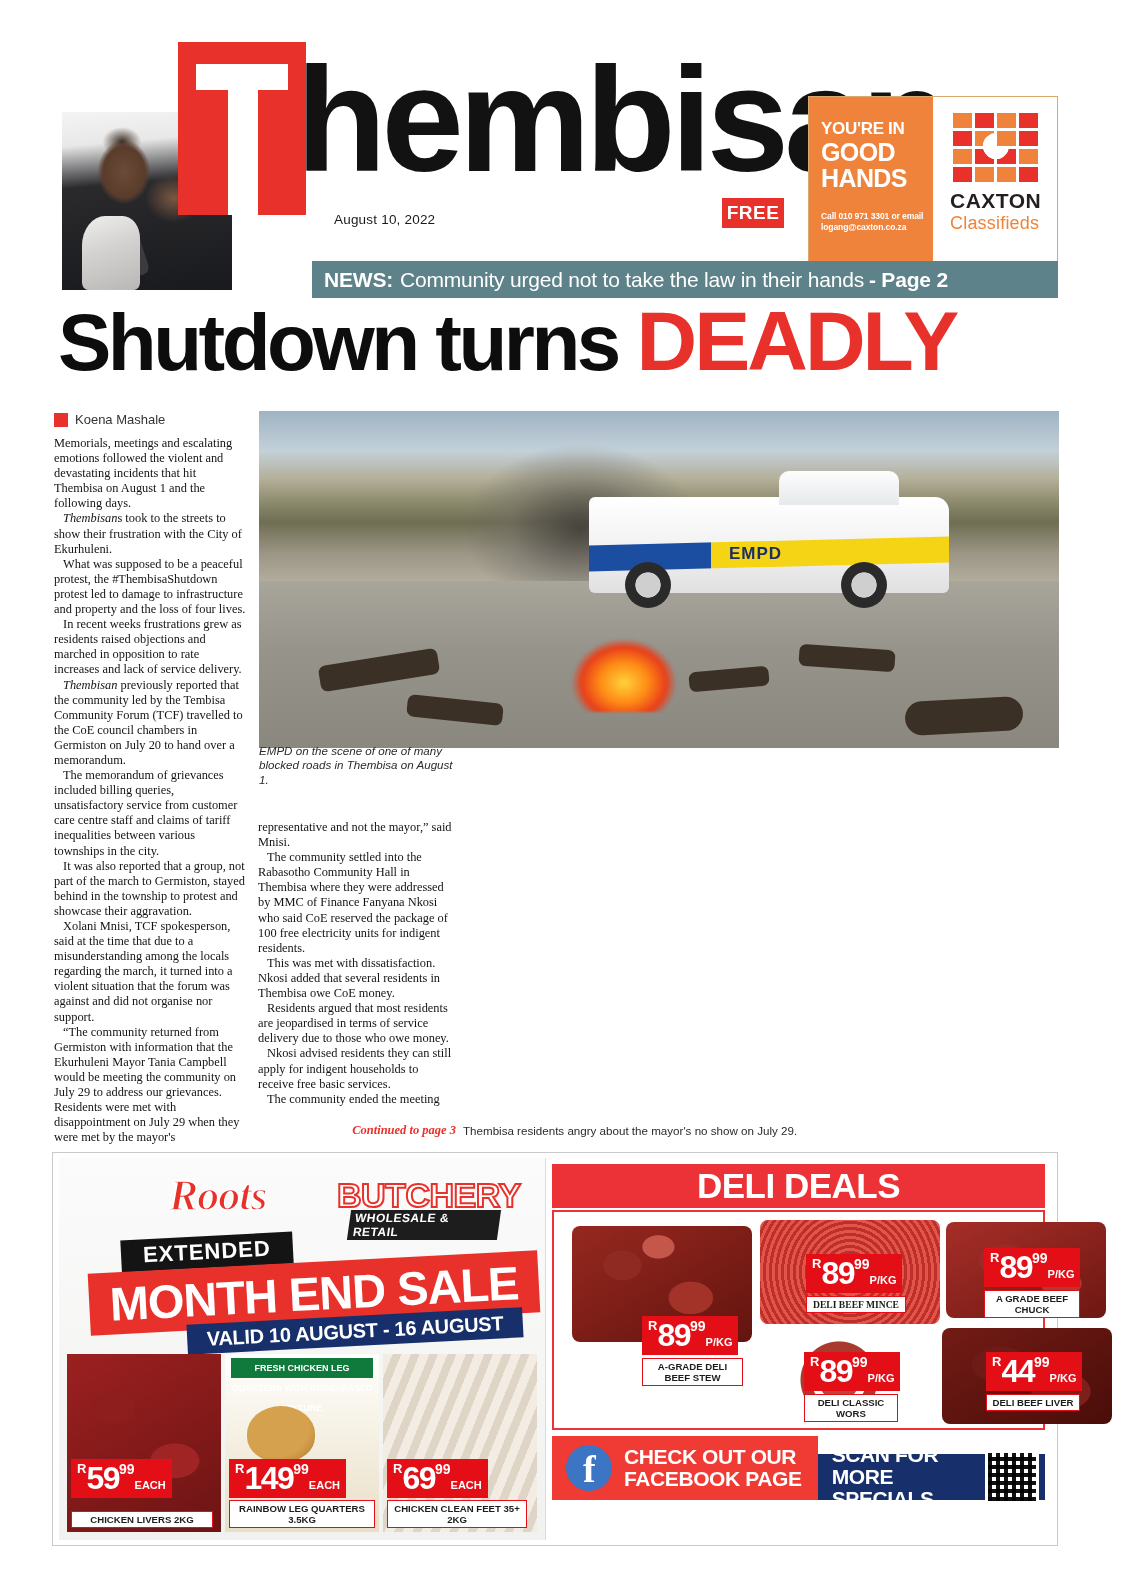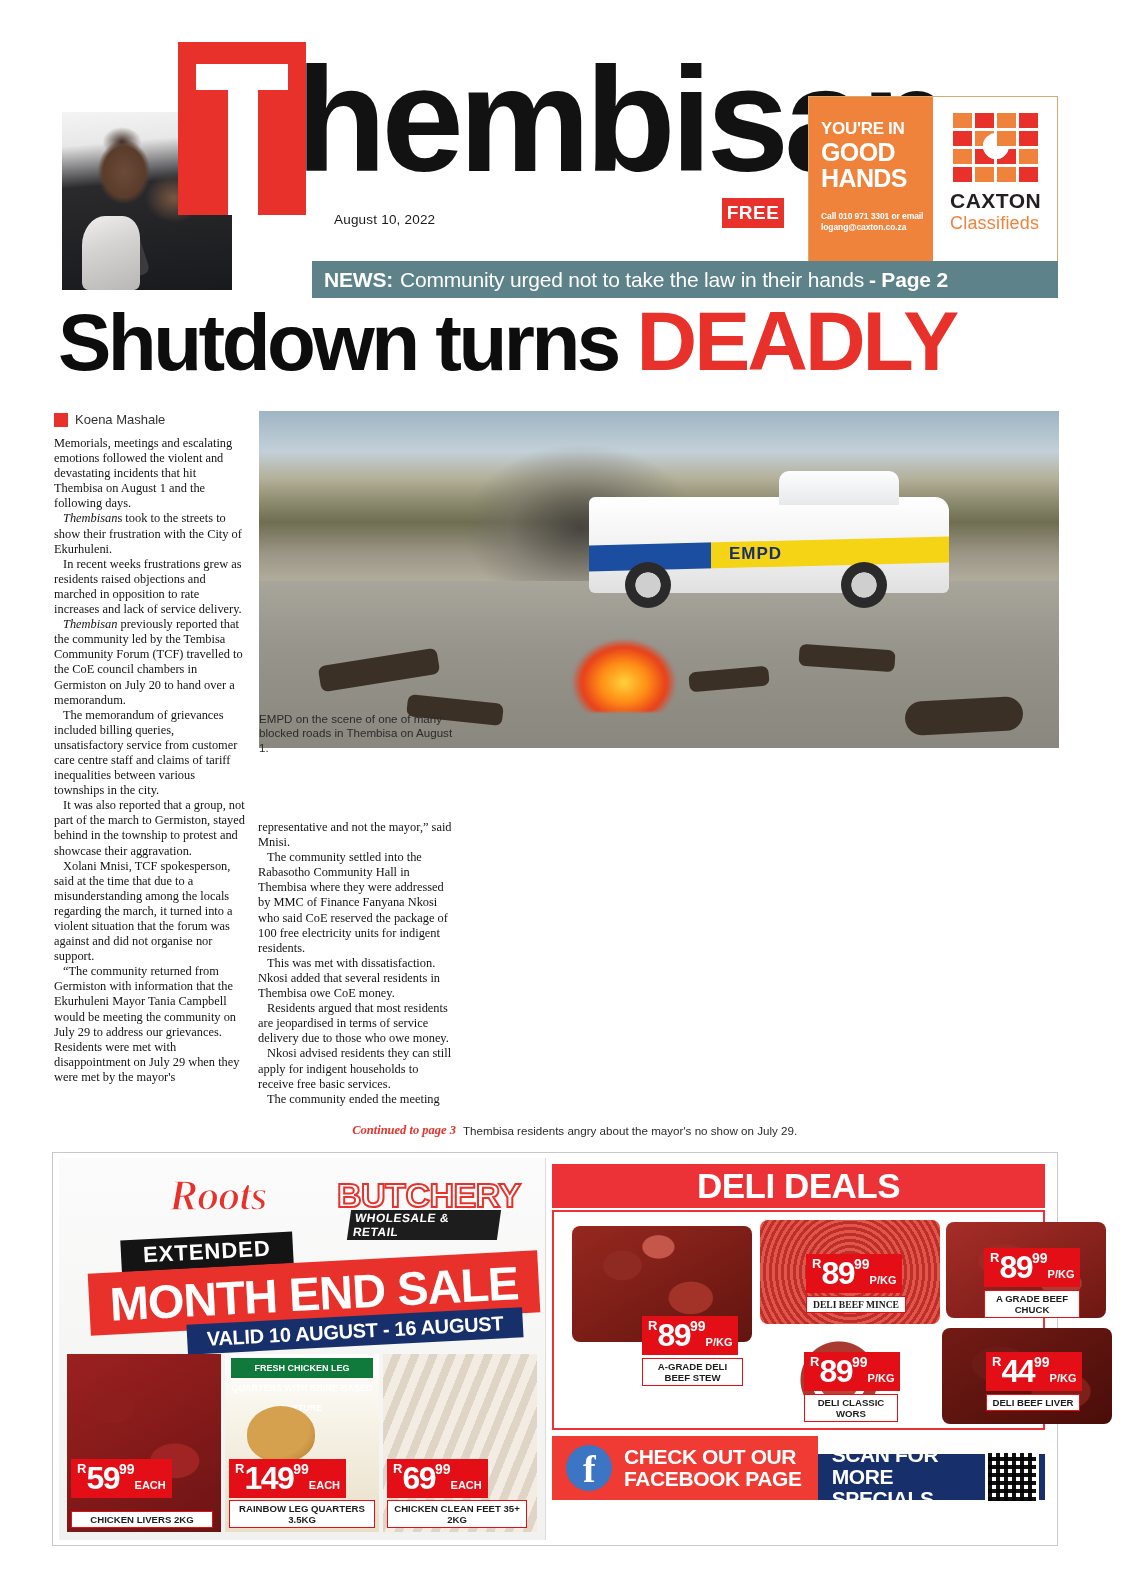--- a/index.html
+++ b/index.html
@@ -173,21 +173,21 @@
     transform:rotate(9deg); border-radius:14px; }
   #photo-crowd .lady { position:absolute; left:252px; top:32px; width:118px; height:132px;
     background:radial-gradient(ellipse 52px 62px at 50% 58%, #7b513a 0 70%, rgba(0,0,0,0) 74%); }
   #photo-crowd .beanie { position:absolute; left:292px; top:16px; width:82px; height:52px;
     background:linear-gradient(180deg,#ddd8cd,#b9b2a4); border-radius:42px 42px 14px 14px; }
 
   .caption {
     position:absolute; font-family:"Liberation Sans", sans-serif;
     font-size:11.6px; line-height:14.4px; color:#2b2b2b;
   }
-  #cap-empd { left:259px; top:712px; width:196px; }
+  #cap-empd { left:259px; top:744px; width:196px;font-style:italic; }
   #cap-crowd { left:463px; top:1124px; width:600px; }
 
   
   .ad { position:absolute; left:52px; top:1152px; width:1006px; height:394px;
         background:#fff; border:1px solid #c9c9c9; }
   .ad-inner { position:absolute; left:6px; top:5px; width:992px; height:382px; display:flex; }
 
   .ad-left { width:486px; position:relative; background:linear-gradient(180deg,#fbfbfb,#f1f1ef); }
   .roots-logo { position:absolute; left:110px; top:8px; width:330px; height:62px; }
   .roots-script {
@@ -359,20 +359,21 @@
   </div>
 
   <div class="byline">
     <span class="sq"></span>
     <span class="nm">Koena Mashale</span>
   </div>
 
   <div class="col" id="col1">
       <p class="noind">Memorials, meetings and escalating emotions followed the violent and devastating incidents that hit Thembisa on August 1 and the following days.</p>
       <p><i>Thembisan</i>s took to the streets to show their frustration with the City of Ekurhuleni.</p>
+      <p>What was supposed to be a peaceful protest, the #ThembisaShutdown protest led to damage to infrastructure and property and the loss of four lives.</p>
       <p>In recent weeks frustrations grew as residents raised objections and marched in opposition to rate increases and lack of service delivery.</p>
       <p><i>Thembisan</i> previously reported that the community led by the Tembisa Community Forum (TCF) travelled to the CoE council chambers in Germiston on July 20 to hand over a memorandum.</p>
       <p>The memorandum of grievances included billing queries, unsatisfactory service from customer care centre staff and claims of tariff inequalities between various townships in the city.</p>
       <p>It was also reported that a group, not part of the march to Germiston, stayed behind in the township to protest and showcase their aggravation.</p>
       <p>Xolani Mnisi, TCF spokesperson, said at the time that due to a misunderstanding among the locals regarding the march, it turned into a violent situation that the forum was against and did not organise nor support.</p>
       <p>“The community returned from Germiston with information that the Ekurhuleni Mayor Tania Campbell would be meeting the community on July 29 to address our grievances. Residents were met with disappointment on July 29 when they were met by the mayor's</p>
     </div>
   <div class="col" id="col2">
       <p class="noind">representative and not the mayor,” said Mnisi.</p>
       <p>The community settled into the Rabasotho Community Hall in Thembisa where they were addressed by MMC of Finance Fanyana Nkosi who said CoE reserved the package of 100 free electricity units for indigent residents.</p>

